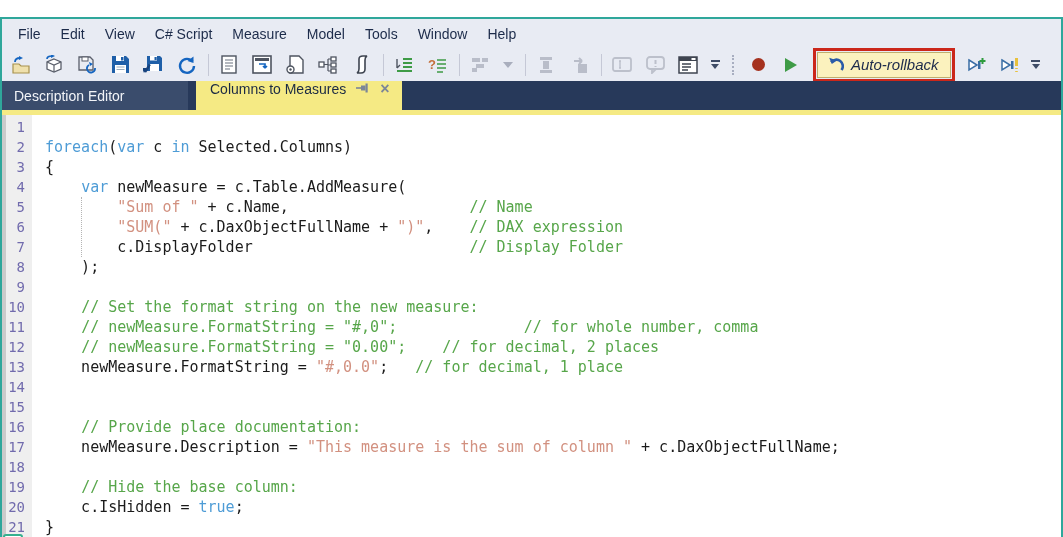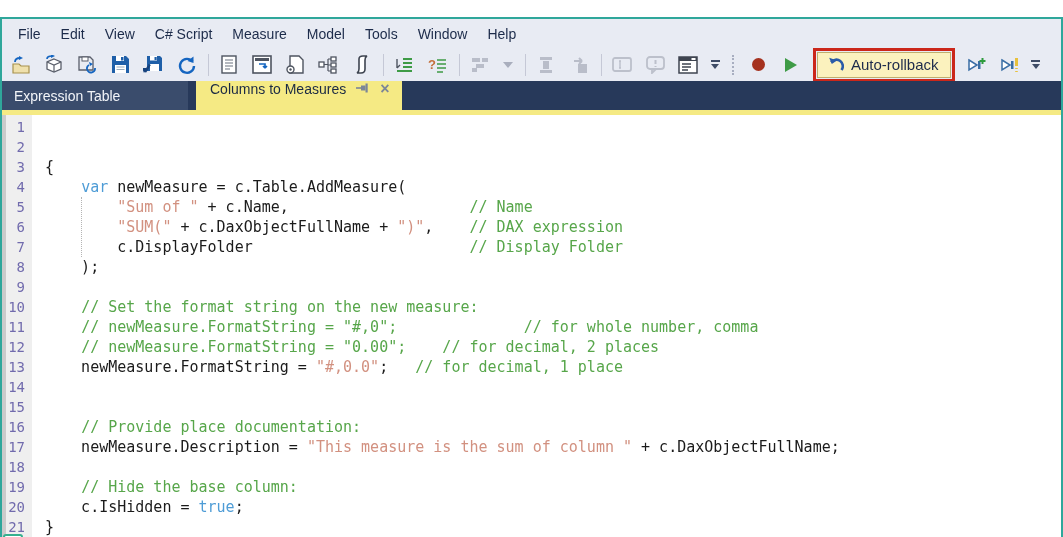--- a/index.html
+++ b/index.html
@@ -16,21 +16,21 @@
   .tb { width:26px; height:26px; display:flex; align-items:center; justify-content:center; margin-right:7px; border-radius:2px; }
   .sep { width:1px; height:22px; background:#C5C8D6; margin:0 7px 0 2px; flex:none; }
   .grip { width:5px; height:20px; border-left:2px dotted #A8AEC0; margin:0 8px 0 2px; }
   .ovf { display:flex; flex-direction:column; align-items:center; margin-right:8px; width:14px; }
   .ovf .bar { width:9px; height:2px; background:#3E4B66; margin-bottom:2px; }
   .ovf .chev { width:0; height:0; border-left:4px solid transparent; border-right:4px solid transparent; border-top:5px solid #3E4B66; }
   .rec-dot { width:13px; height:13px; border-radius:50%; background:#A5311E; }
   .play-tri { width:0; height:0; border-left:12px solid #3E9B46; border-top:7px solid transparent; border-bottom:7px solid transparent; }
 
   .ar-wrap { border:3px solid #CB271A; padding:1px; margin:0 8px 0 2px; display:flex; }
-  .ar-btn { display:flex; align-items:center; gap:7px; padding:3px 11px 4px 9px; background:#FBF2BE; border:1px solid #BFAF6E; }
+  .ar-btn { display:flex; align-items:center; gap:7px; padding:3px 11px 4px 9px; background:#FBF2BE; border:1px solid #BFAF6E;font-style:italic; }
   .ar-btn span.lbl { font-size:15px; color:#1D2B4C; white-space:nowrap; }
 
   
   .tabstrip { height:29px; background:#27395A; display:flex; align-items:stretch; flex:none; }
   .pane-tab { width:186px; background:#3A4C6C; color:#F2F4F8; font-size:14px; display:flex; align-items:center; padding-left:12px; }
   .doc-tab { margin-left:8px; background:#F5EA84; color:#1B2A44; font-size:14px; display:flex; gap:9px; padding:0 10px 0 14px; }
   .doc-tab .close { font-size:16px; line-height:1; color:#7C8698; font-weight:bold; padding:0 2px; }
   .yellow-line { height:5px; background:#F5EA84; flex:none; }
 
   
@@ -266,40 +266,40 @@
       </svg>
     </span>
     <span class="ovf">
       <span class="bar"></span>
         <span class="chev"></span>
     </span>
   </div>
 
   <div class="tabstrip">
     <div class="pane-tab">
-      <span>Expression Table</span>
+      <span>Description Editor</span>
     </div>
     <div class="doc-tab">
       <span>Columns to Measures</span>
       <svg width="14" height="13" viewBox="0 0 14 13">
         <path d="M1 7 h5" stroke="#7C8698" stroke-width="1.6"></path>
         <rect x="6" y="4.5" width="4.5" height="5" fill="#7C8698"></rect>
         <rect x="10.5" y="2.5" width="2.2" height="9" fill="#7C8698"></rect>
       </svg>
       <span class="close">×</span>
     </div>
   </div>
   <div class="yellow-line"></div>
 
   <div class="editor">
     <div class="gut-dark"></div>
     <div class="gut-bg"></div>
     <div class="lines">
         <div class="cl"><span class="ln">1</span></div>
-        <div class="cl"><span class="ln">2</span></div>
+        <div class="cl"><span class="ln">2</span><span class="ct"><span class="tk">foreach</span><span class="tt">(</span><span class="tk">var</span><span class="tt"> c </span><span class="tk">in</span><span class="tt"> Selected.Columns)</span></span></div>
         <div class="cl"><span class="ln">3</span><span class="ct"><span class="tt">{</span></span></div>
         <div class="cl"><span class="ln">4</span><span class="ct"><span class="tt">    </span><span class="tk">var</span><span class="tt"> newMeasure = c.Table.AddMeasure(</span></span></div>
         <div class="cl"><span class="ln">5</span><span class="ct"><span class="tt">        </span><span class="ts">"Sum of "</span><span class="tt"> + c.Name,                    </span><span class="tc">// Name</span></span></div>
         <div class="cl"><span class="ln">6</span><span class="ct"><span class="tt">        </span><span class="ts">"SUM("</span><span class="tt"> + c.DaxObjectFullName + </span><span class="ts">")"</span><span class="tt">,    </span><span class="tc">// DAX expression</span></span></div>
         <div class="cl"><span class="ln">7</span><span class="ct"><span class="tt">        c.DisplayFolder                        </span><span class="tc">// Display Folder</span></span></div>
         <div class="cl"><span class="ln">8</span><span class="ct"><span class="tt">    );</span></span></div>
         <div class="cl"><span class="ln">9</span><span class="ct"></span></div>
         <div class="cl"><span class="ln">10</span><span class="ct"><span class="tt">    </span><span class="tc">// Set the format string on the new measure:</span></span></div>
         <div class="cl"><span class="ln">11</span><span class="ct"><span class="tt">    </span><span class="tc">// newMeasure.FormatString = "#,0";              // for whole number, comma</span></span></div>
         <div class="cl"><span class="ln">12</span><span class="ct"><span class="tt">    </span><span class="tc">// newMeasure.FormatString = "0.00";    // for decimal, 2 places</span></span></div>

